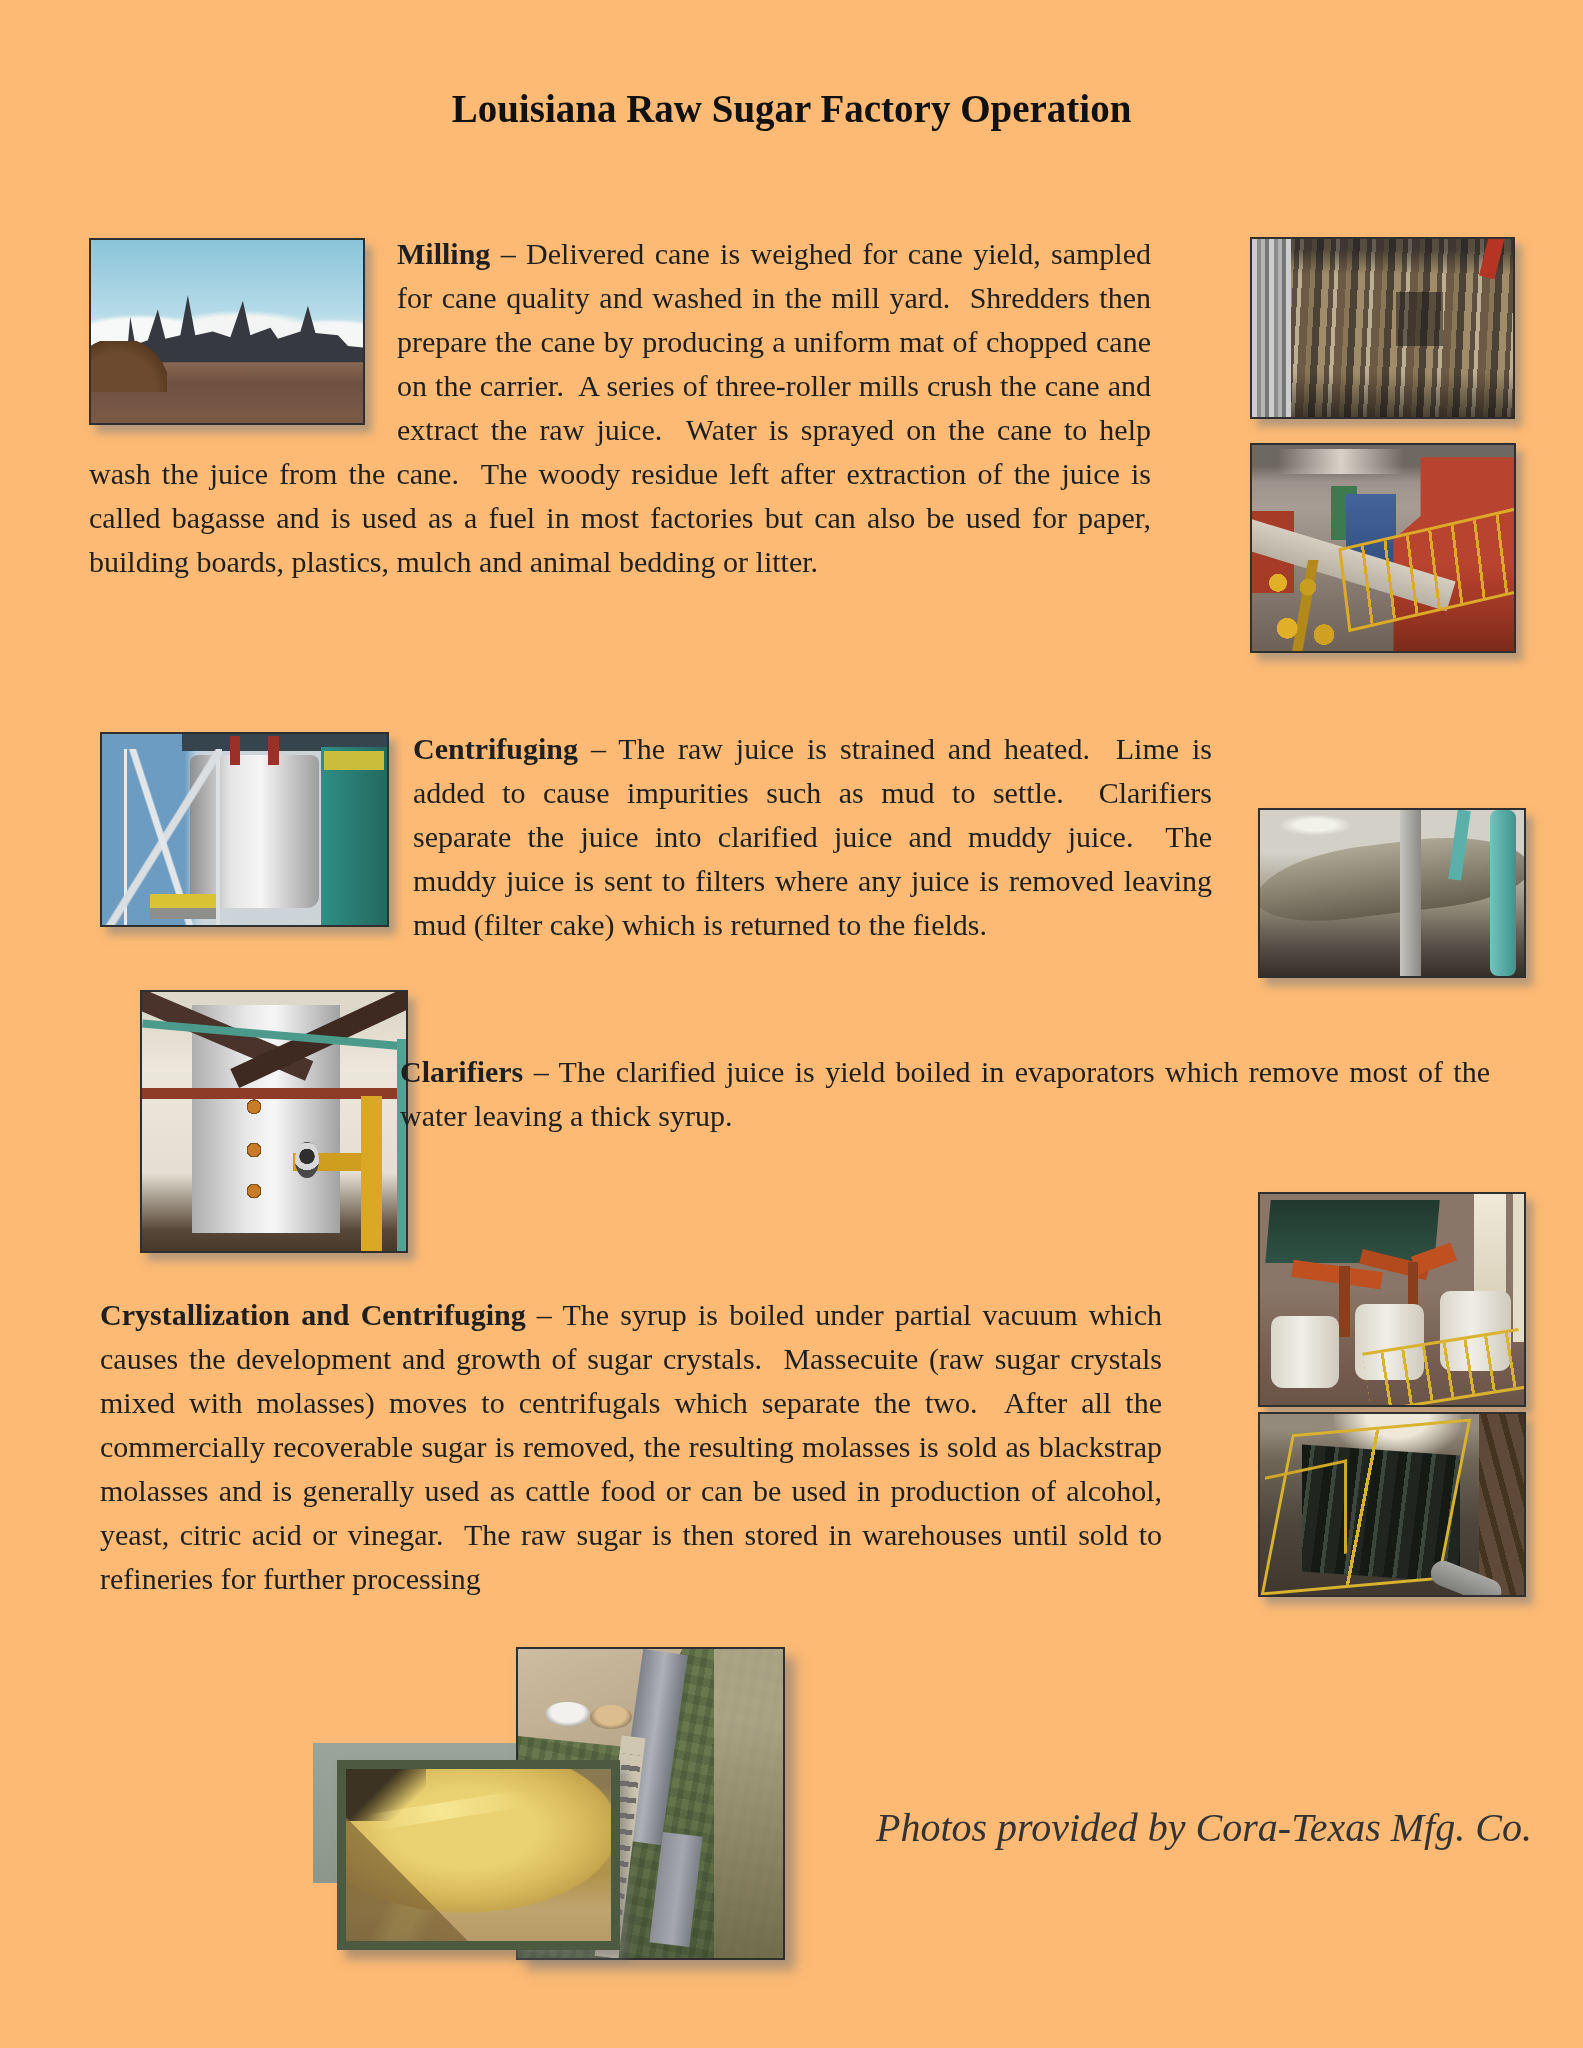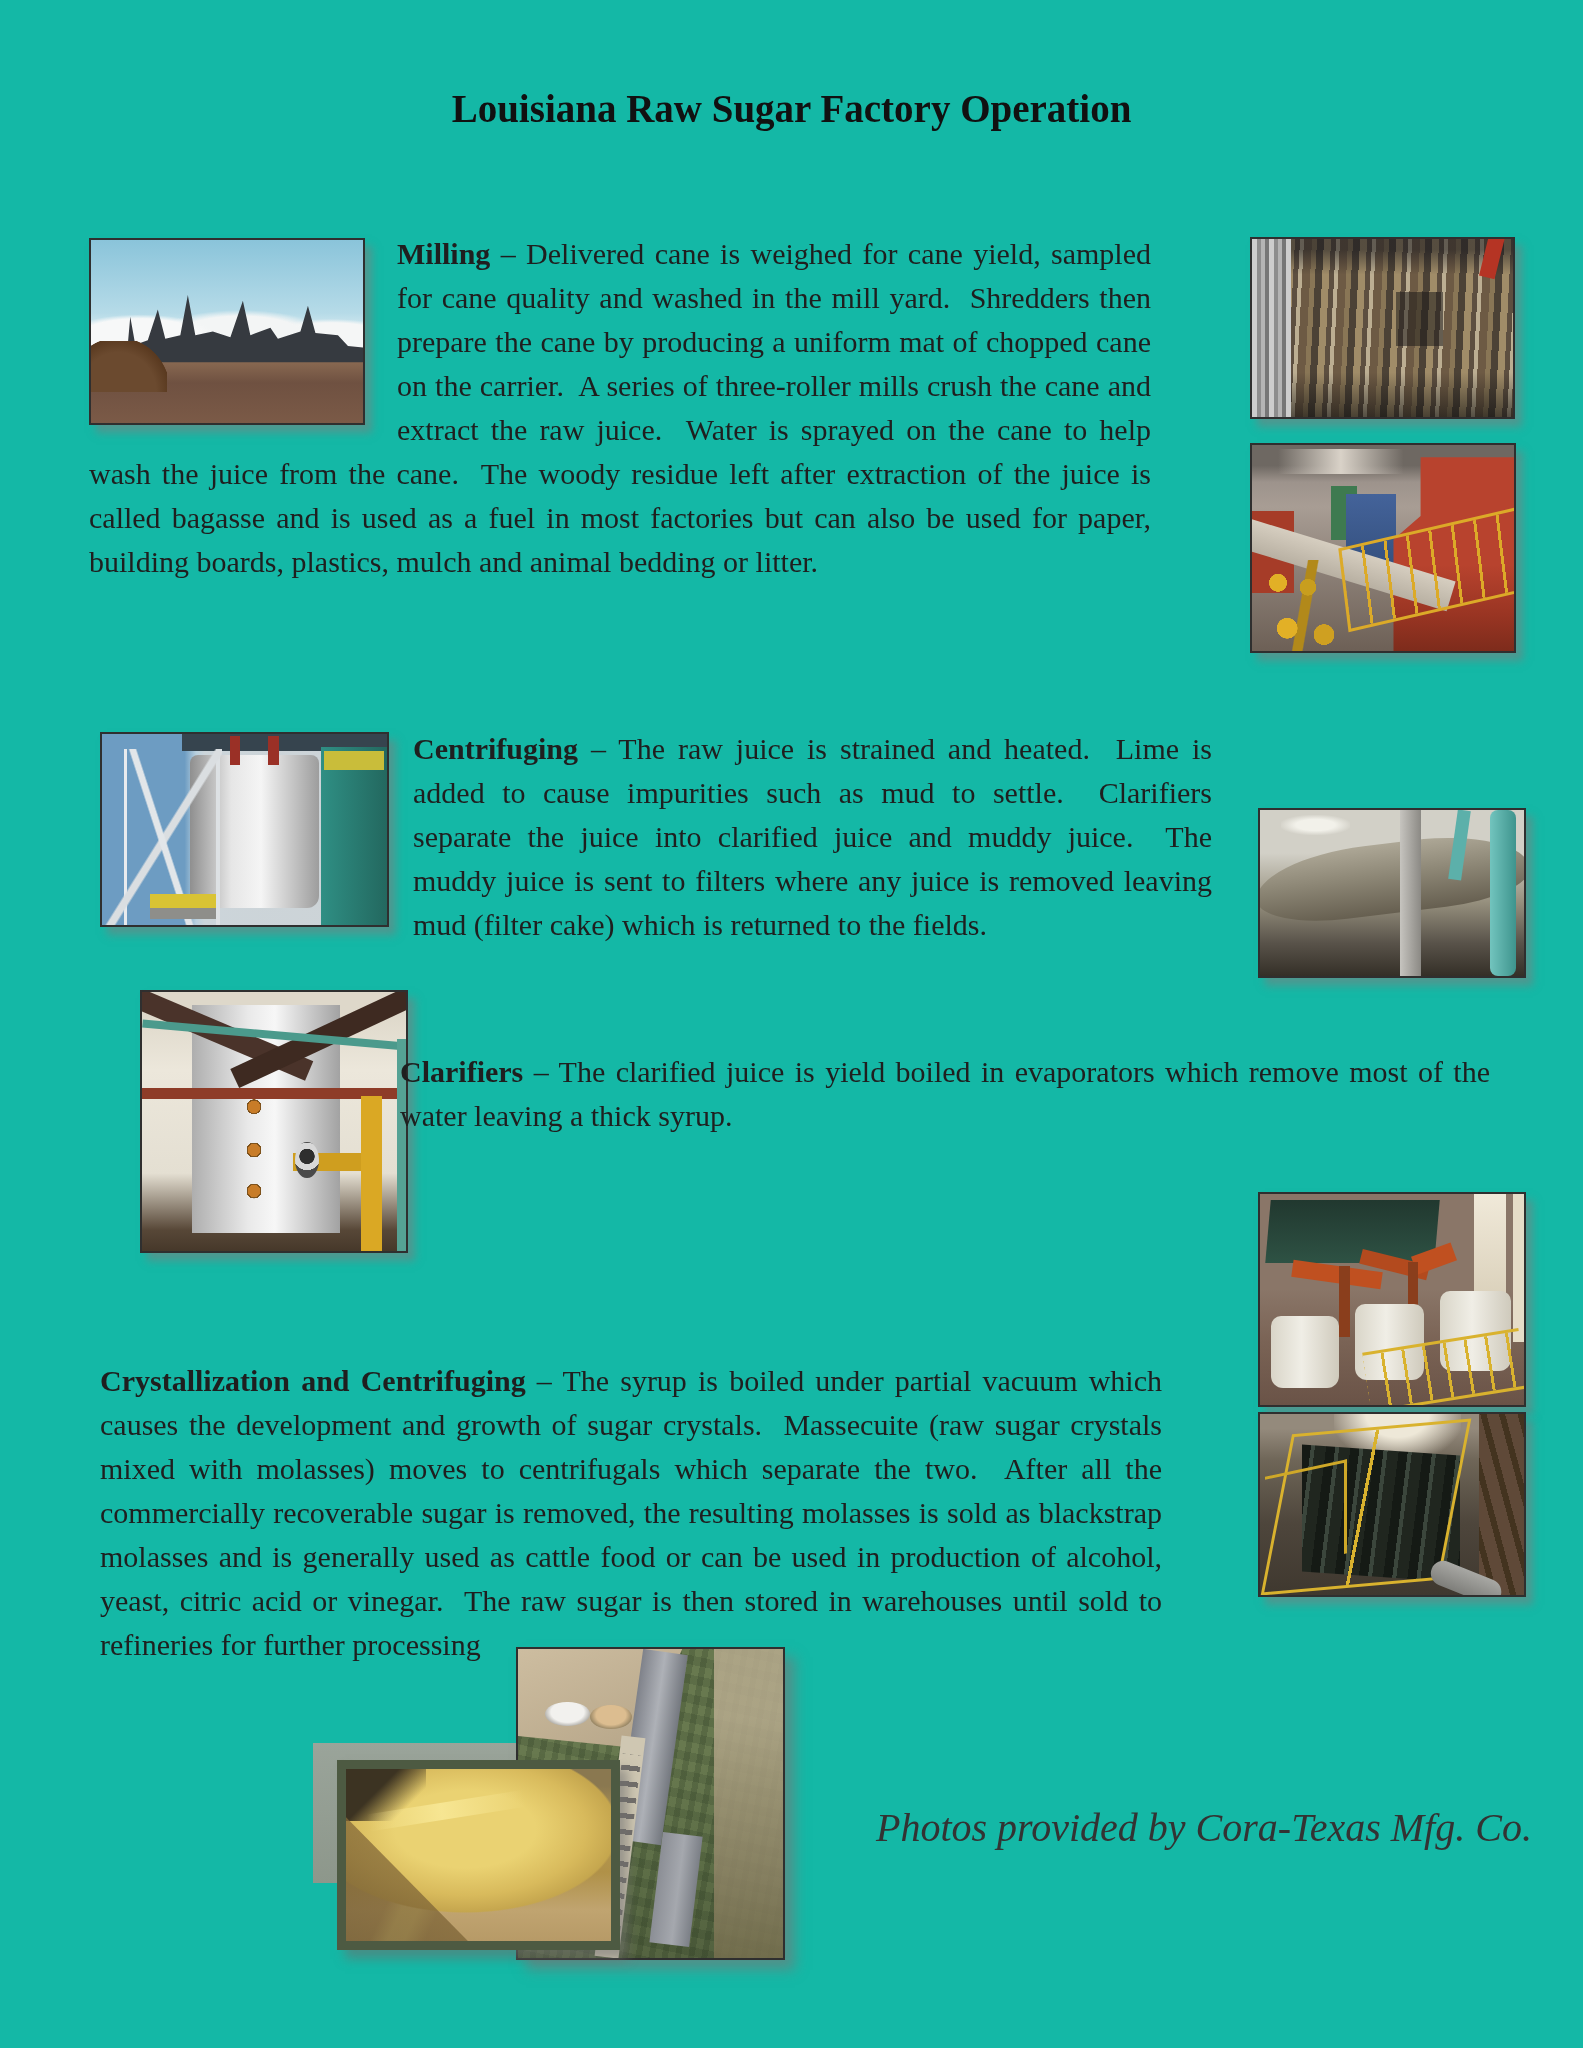--- a/index.html
+++ b/index.html
@@ -1,24 +1,24 @@
 <!DOCTYPE html>
 <html><head>
 <meta charset="utf-8">
 <style>
   html,body{margin:0;padding:0;background:#fff;}
-  .page{position:relative;width:1583px;height:2048px;background:#14b8a6;overflow:hidden;
+  .page{position:relative;width:1583px;height:2048px;background:#fdba74;overflow:hidden;
         font-family:"Liberation Serif","DejaVu Serif",serif;color:#1f1f1f;}
   .title{position:absolute;left:0;right:0;top:86px;margin:0;text-align:center;
          font-size:39px;font-weight:bold;color:#111;}
   .para{position:absolute;font-size:30px;line-height:44px;text-align:justify;color:#1f1f1f;}
   #sec-milling{left:89px;top:232px;width:1062px;}
   #sec-clarification{left:100px;top:727px;width:1390px;}
   #sec-evaporation{left:400px;top:1050px;width:1090px;}
-  #sec-crystallization{left:100px;top:1359px;width:1062px;}
+  #sec-crystallization{left:100px;top:1293px;width:1062px;}
   .caption{position:absolute;left:876px;top:1804px;font-size:40px;font-style:italic;color:#333;}
 
   
   .photo{border:2px solid #2f2f2f;box-shadow:7px 8px 8px rgba(125,125,125,.55);
          overflow:hidden;font-size:0;white-space:normal;}
   .photo i{position:absolute;display:block;}
   .photo{position:absolute;}
   #ph-millyard{float:left;position:relative;width:272px;height:183px;margin:6px 32px 10px 0;}
   #ph-clarifier{float:left;position:relative;width:285px;height:191px;margin:5px 24px 0 0;}
   .wrap-spacer{float:right;width:278px;height:170px;margin-top:88px;}

